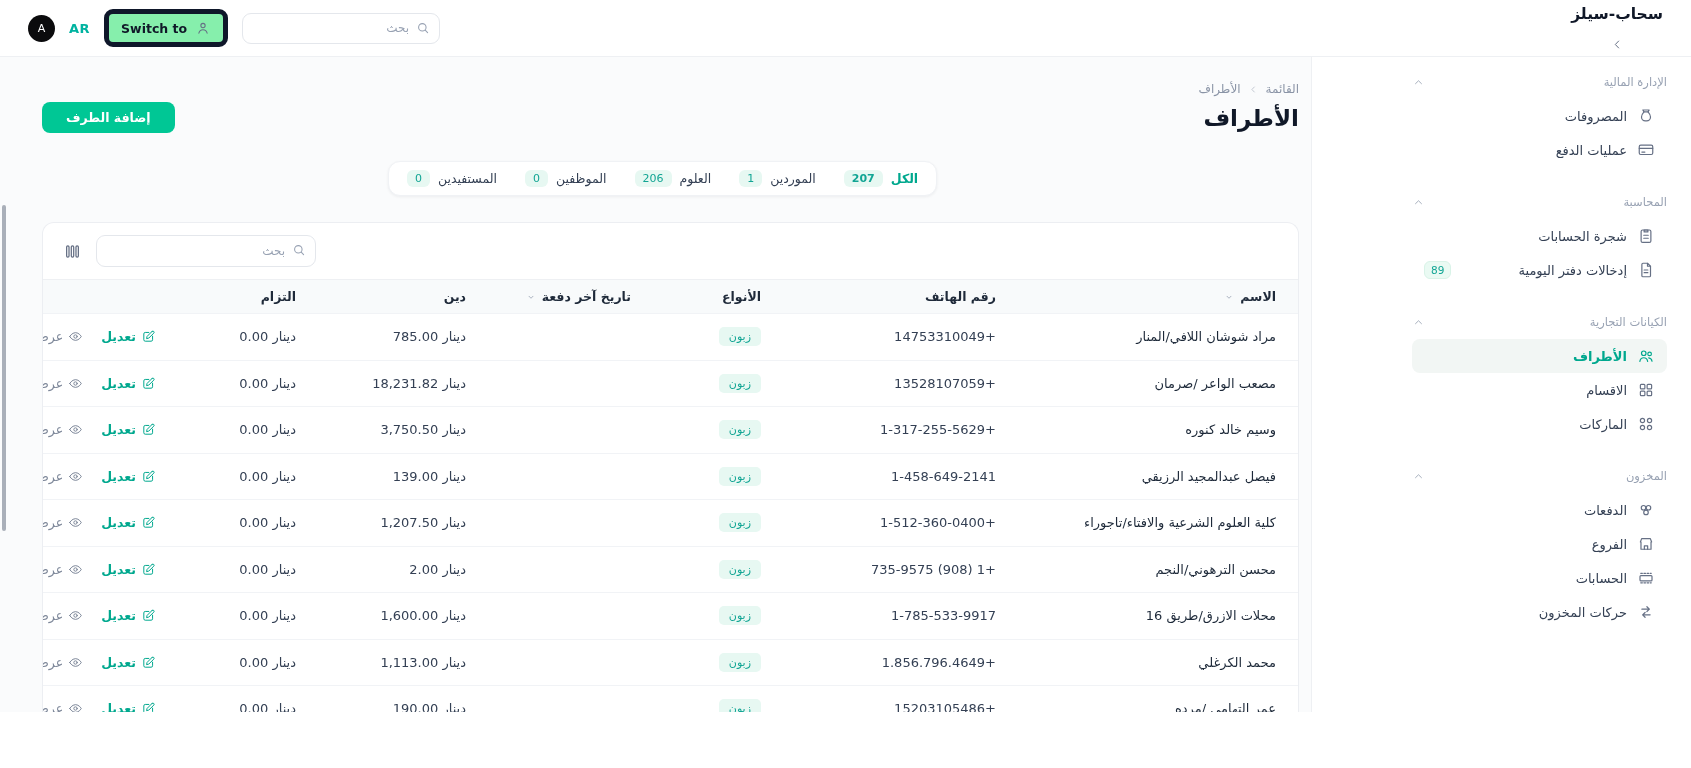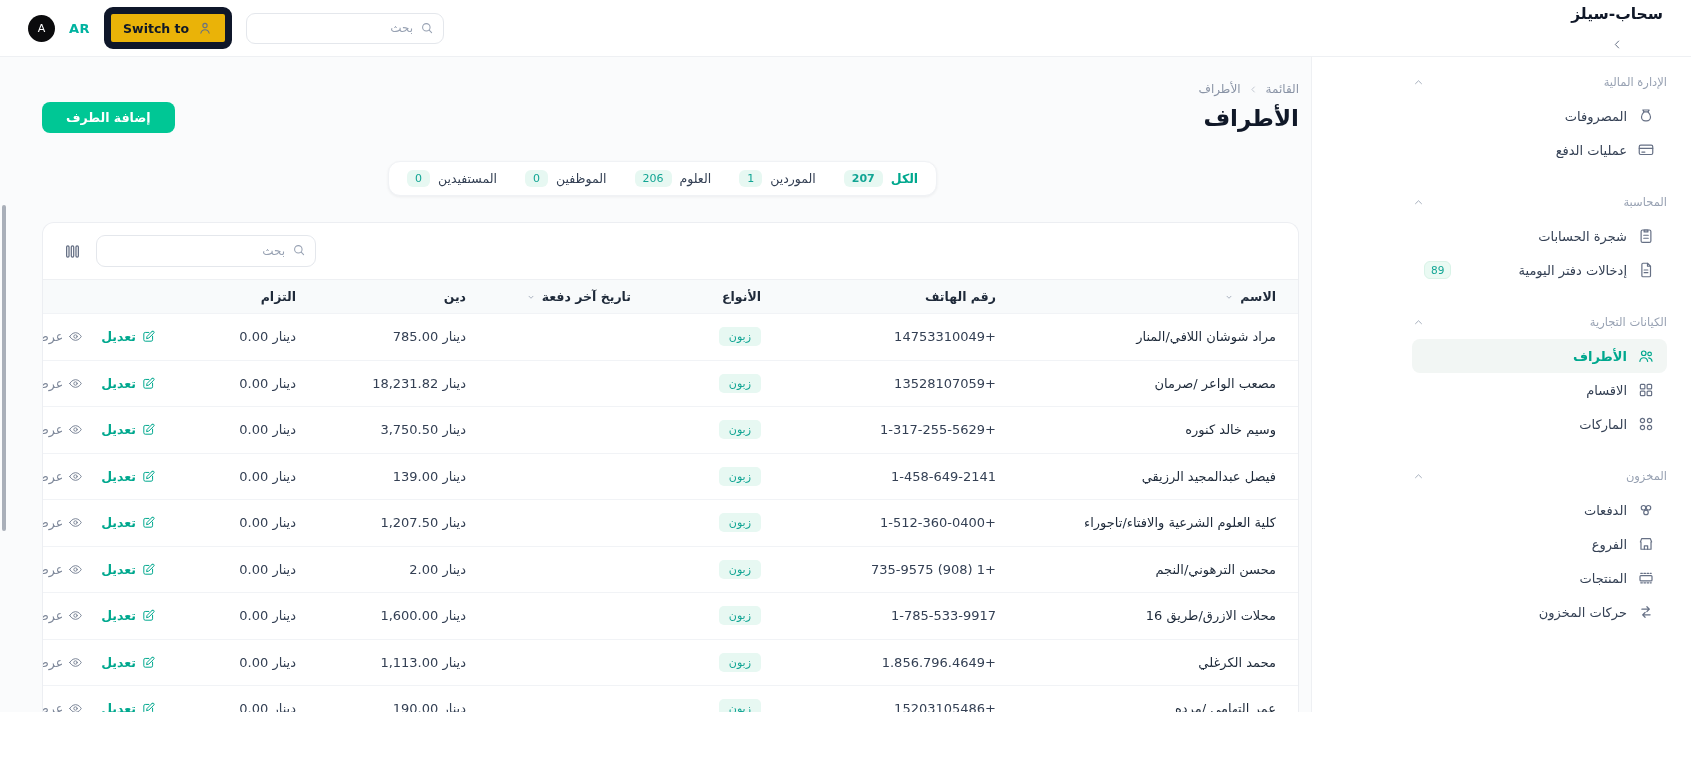--- a/index.html
+++ b/index.html
@@ -15,21 +15,21 @@
   .tb-title-group { display: flex; align-items: center; gap: 14px; flex-direction: column; }
   .app-title { font-size: 15.5px; font-weight: bold; color: #101828; }
   .tb-left { display: flex; align-items: center; gap: 14px; }
   .search-wrap { position: relative; width: 198px; height: 31px; }
   .search-wrap input { width: 100%; height: 100%; border: 1px solid #e4e7ec;
       border-radius: 9px; background: #fff; font-family: inherit;
       font-size: 12px; color: #344054; padding: 0 30px 0 10px; direction: rtl; outline: none; }
   .search-wrap input::placeholder { color: #98a2b3; }
   .search-wrap .icon { position: absolute; right: 9px; top: 7px; width: 16px; height: 16px; color: #98a2b3; }
   .switch-btn { direction: ltr; display: flex; align-items: center; gap: 8px;
-      border: 7px solid #0f172a; background: #eab308; border-radius: 9px;
+      border: 5px solid #0f172a; background: #86efac; border-radius: 9px;
       padding: 6px 12px; font-family: inherit; font-size: 12.5px; font-weight: bold;
       color: #101828; cursor: pointer; }
   .switch-btn .icon { width: 16px; height: 16px; color: #667085; }
   .lang-label { color: #00b3a0; font-size: 13px; font-weight: bold; letter-spacing: .5px; }
   .avatar { width: 27px; height: 27px; border-radius: 50%; background: #0b0b0d;
       color: #fff; font-size: 11px; display: flex; align-items: center; justify-content: center; }
 
   .icon { display: inline-flex; }
   .icon svg { width: 100%; height: 100%; }
 
@@ -279,21 +279,21 @@
             <span class="lbl">الفروع</span>
           </div>
           <div class="side-item">
             <span class="icon">
               <svg viewBox="0 0 24 24" fill="none" stroke="currentColor" stroke-width="1.6" stroke-linecap="round" stroke-linejoin="round">
                 <rect x="4" y="8.7" width="16" height="7" rx="1.2"></rect>
                 <path d="M5 5.8h14" stroke-dasharray="2.2 2"></path>
                 <path d="M5 18.4h14" stroke-dasharray="2.2 2"></path>
               </svg>
             </span>
-            <span class="lbl">المنتجات</span>
+            <span class="lbl">الحسابات</span>
           </div>
           <div class="side-item">
             <span class="icon">
               <svg viewBox="0 0 24 24" fill="none" stroke="currentColor" stroke-width="1.6" stroke-linecap="round" stroke-linejoin="round">
                 <path d="M6.5 8.2h9.5M13.2 5l3.3 3.2-3.3 3.2"></path>
                 <path d="M17.5 15.8H8M10.8 12.6l-3.3 3.2 3.3 3.2"></path>
               </svg>
             </span>
             <span class="lbl">حركات المخزون</span>
           </div>

